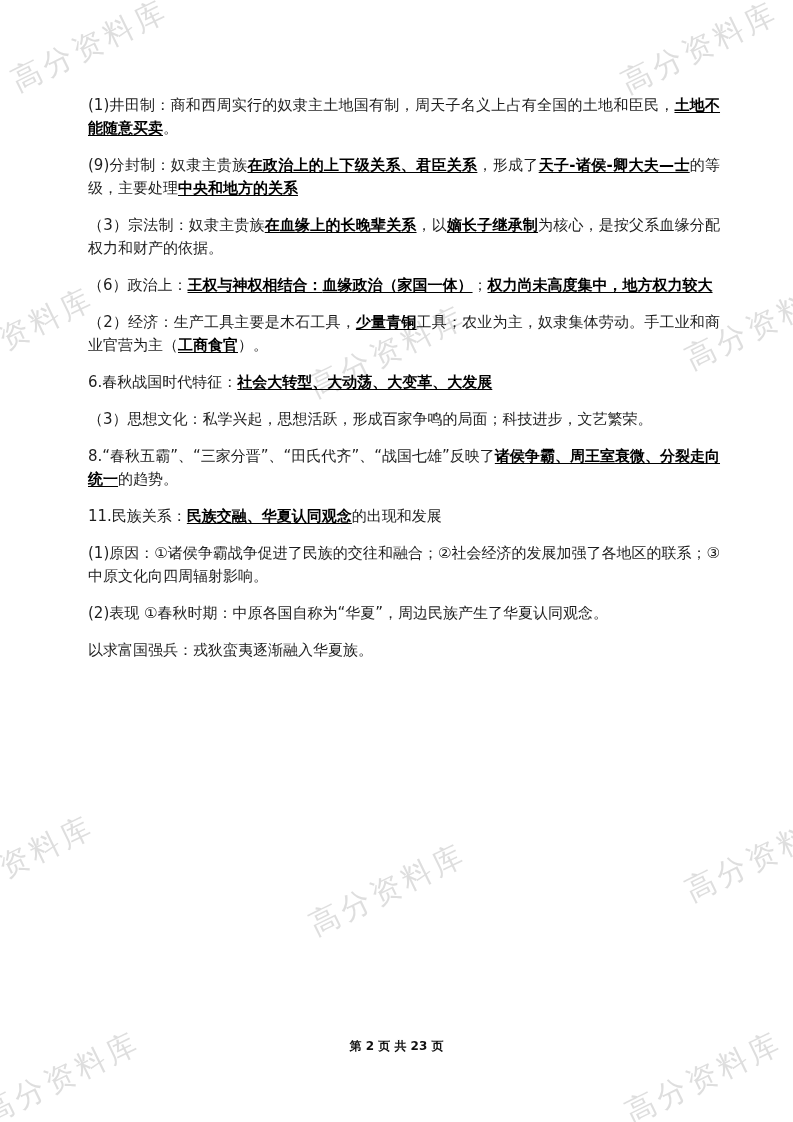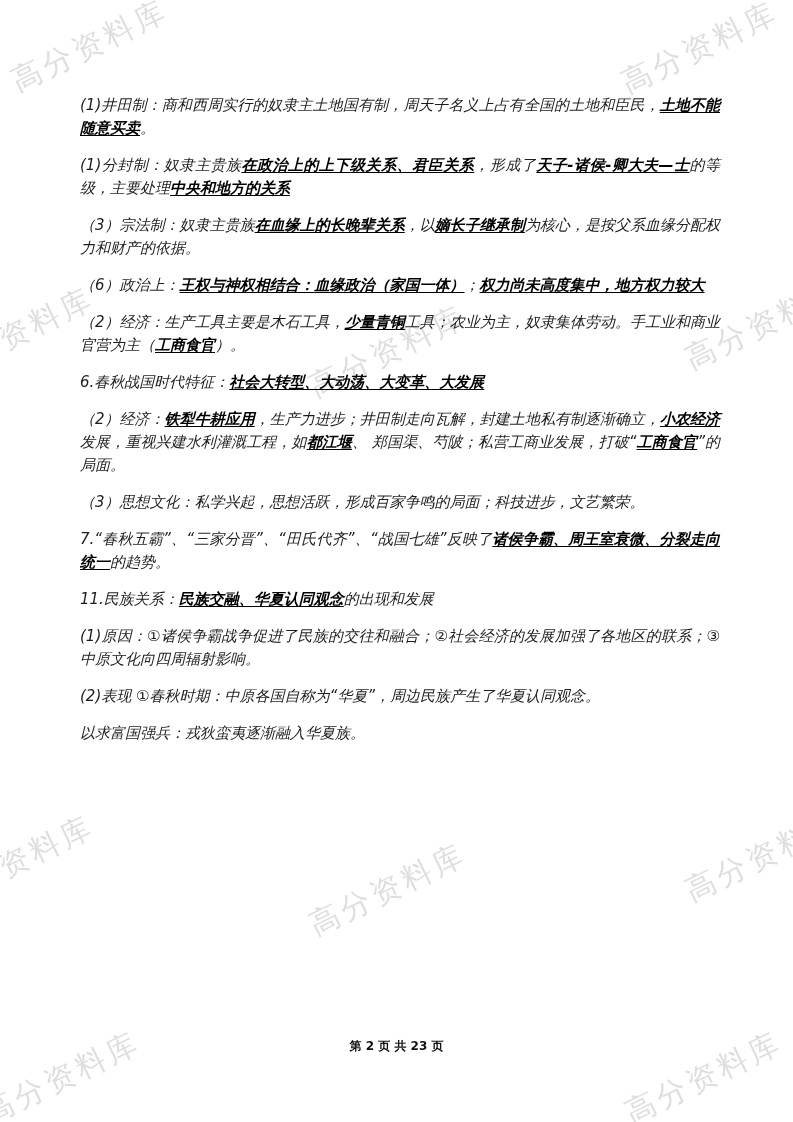--- a/index.html
+++ b/index.html
@@ -34,26 +34,25 @@
 
   .content {
     position: absolute;
     left: 72px;
     top: 94px;
     width: 648px;
     z-index: 2;
     color: #1d1d1d;
   }
   .para {
-    margin: 0 0 14px 8px;
+    margin: 0 0 14px 16px;
     font-size: 15px;
     line-height: 23px;
     text-align: justify;
     word-break: break-all;
-    font-style: italic;
   }
   .seg { font-weight: normal; }
   .seg.em {
     font-weight: bold;
     color: #000000;
     text-decoration: underline;
     text-underline-offset: 2px;
   }
 
   .footer {
@@ -79,28 +78,27 @@
       <div class="wm" style="left: 388px; top: 352px; color: rgb(201, 201, 201);">高分资料库</div>
       <div class="wm" style="left: 764px; top: 324px; color: rgb(201, 201, 201);">高分资料库</div>
       <div class="wm" style="left: 16px; top: 862px; color: rgb(201, 201, 201);">高分资料库</div>
       <div class="wm" style="left: 388px; top: 890px; color: rgb(201, 201, 201);">高分资料库</div>
       <div class="wm" style="left: 764px; top: 856px; color: rgb(201, 201, 201);">高分资料库</div>
       <div class="wm" style="left: 62px; top: 1078px; color: rgb(201, 201, 201);">高分资料库</div>
       <div class="wm" style="left: 704px; top: 1078px; color: rgb(201, 201, 201);">高分资料库</div>
     </div>
   <div class="content" id="doc-content">
       <p class="para"><span class="seg">(1)井田制：商和西周实行的奴隶主土地国有制，周天子名义上占有全国的土地和臣民，</span><span class="seg em">土地不能随意买卖</span><span class="seg">。</span></p>
-      <p class="para"><span class="seg">(1)分封制：奴隶主贵族</span><span class="seg em">在政治上的上下级关系、君臣关系</span><span class="seg">，形成了</span><span class="seg em">天子-诸侯-卿大夫—士</span><span class="seg">的等级，主要处理</span><span class="seg em">中央和地方的关系</span></p>
+      <p class="para"><span class="seg">(9)分封制：奴隶主贵族</span><span class="seg em">在政治上的上下级关系、君臣关系</span><span class="seg">，形成了</span><span class="seg em">天子-诸侯-卿大夫—士</span><span class="seg">的等级，主要处理</span><span class="seg em">中央和地方的关系</span></p>
       <p class="para"><span class="seg">（3）宗法制：奴隶主贵族</span><span class="seg em">在血缘上的长晚辈关系</span><span class="seg">，以</span><span class="seg em">嫡长子继承制</span><span class="seg">为核心，是按父系血缘分配权力和财产的依据。</span></p>
       <p class="para"><span class="seg">（6）政治上：</span><span class="seg em">王权与神权相结合：</span><span class="seg em">血缘政治（家国一体）</span><span class="seg">；</span><span class="seg em">权力尚未高度集中，地方权力较大</span></p>
       <p class="para"><span class="seg">（2）经济：生产工具主要是木石工具，</span><span class="seg em">少量青铜</span><span class="seg">工具；农业为主，奴隶集体劳动。手工业和商业官营为主（</span><span class="seg em">工商食官</span><span class="seg">）。</span></p>
       <p class="para"><span class="seg">6.春秋战国时代特征：</span><span class="seg em">社会大转型、大动荡、大变革、大发展</span></p>
-      <p class="para"><span class="seg">（2）经济：</span><span class="seg em">铁犁牛耕应用</span><span class="seg">，生产力进步；井田制走向瓦解，封建土地私有制逐渐确立，</span><span class="seg em">小农经济</span><span class="seg">发展，重视兴建水利灌溉工程，如</span><span class="seg em">都江堰</span><span class="seg">、 郑国渠、芍陂；私营工商业发展，打破“</span><span class="seg em">工商食官</span><span class="seg">”的局面。</span></p>
       <p class="para"><span class="seg">（3）思想文化：私学兴起，思想活跃，形成百家争鸣的局面；科技进步，文艺繁荣。</span></p>
-      <p class="para"><span class="seg">7.“春秋五霸”、“三家分晋”、“田氏代齐”、“战国七雄”反映了</span><span class="seg em">诸侯争霸、周王室衰微、分裂走向统一</span><span class="seg">的趋势。</span></p>
+      <p class="para"><span class="seg">8.“春秋五霸”、“三家分晋”、“田氏代齐”、“战国七雄”反映了</span><span class="seg em">诸侯争霸、周王室衰微、分裂走向统一</span><span class="seg">的趋势。</span></p>
       <p class="para"><span class="seg">11.民族关系：</span><span class="seg em">民族交融、华夏认同观念</span><span class="seg">的出现和发展</span></p>
       <p class="para"><span class="seg">(1)原因：①诸侯争霸战争促进了民族的交往和融合；②社会经济的发展加强了各地区的联系；③中原文化向四周辐射影响。</span></p>
       <p class="para"><span class="seg">(2)表现  ①春秋时期：中原各国自称为“华夏”，周边民族产生了华夏认同观念。</span></p>
       <p class="para"><span class="seg">以求富国强兵：戎狄蛮夷逐渐融入华夏族。</span></p>
     </div>
   <div class="footer">
     <span>第 2 页 共 23 页</span>
   </div>
 </div>
 

